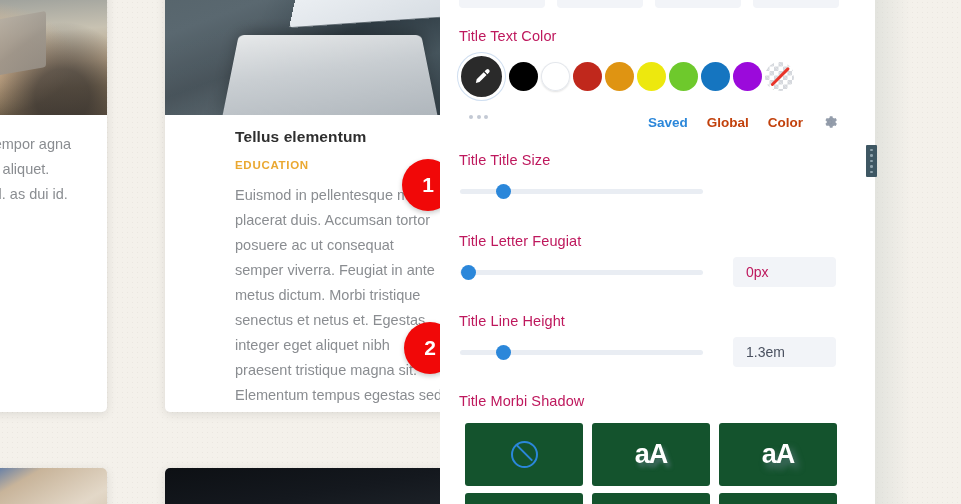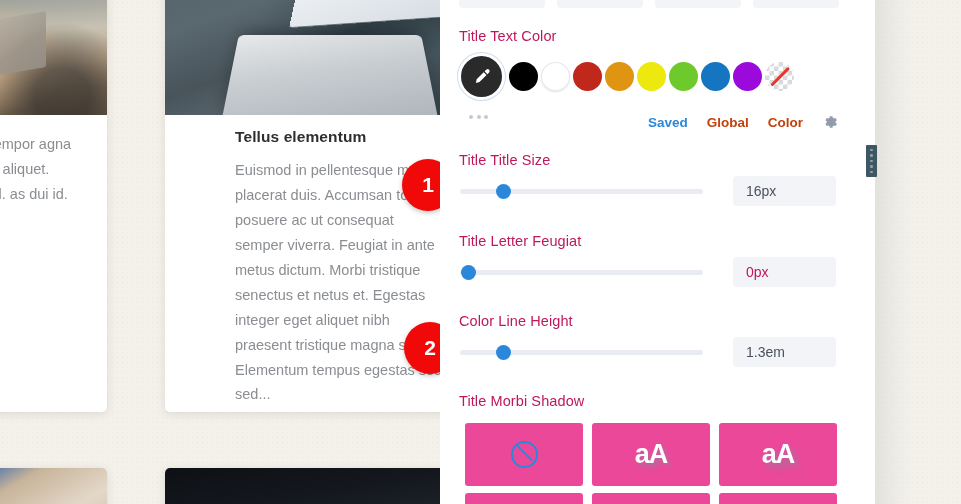--- a/index.html
+++ b/index.html
@@ -194,21 +194,21 @@
   }
   .value-box {
     position: absolute; background: #f2f4f8; border-radius: 4px;
     display: flex; align-items: center; padding-left: 13px;
     font-size: 14px; color: #4a5160;
   }
   .value-box.placeholder { color: #be185d; }
 
   
   .tile {
-    position: absolute; background: #ec4899; border-radius: 3px;
+    position: absolute; background: #14532d; border-radius: 3px;
     display: flex; align-items: center; justify-content: center;
   }
   .tile-aa {
     font-size: 27px; font-weight: bold; color: #ffffff;
     letter-spacing: -1px;
   }
   .aa1 { text-shadow: 3px 4px 4px rgba(125,140,165,.55); }
   .aa2 { text-shadow: 4px 5px 7px rgba(125,140,165,.6); }
 
   .no-icon {
@@ -251,20 +251,21 @@
       <div class="card-text">nsectetur tempor agna aliqua. erra aliquet. aucibus nisl. as dui id. Sem</div>
     </div>
   </div>
 
   <div class="card" style="left:165px; top:-18px; width:300px; height:430px;">
     <div class="card-img" style="height:133px;">
       <div class="ph photo-b"></div>
     </div>
     <div class="card-body" style="top:146px; left:22px; right:20px;margin-left:48px;">
       <div class="card-title">Tellus elementum</div>
+      <div class="card-cat" style="margin-top:13px;">EDUCATION</div>
       <div class="card-text" style="margin-top:12px;">Euismod in pellentesque massa placerat duis. Accumsan tortor posuere ac ut consequat semper viverra. Feugiat in ante metus dictum. Morbi tristique senectus et netus et. Egestas integer eget aliquet nibh praesent tristique magna sit. Elementum tempus egestas sed sed...</div>
       <div class="card-more" style="margin-top:4px;">read more</div>
     </div>
   </div>
 
   <div class="card" style="left:-96px; top:468px; width:203px; height:180px;">
     <div class="card-img" style="height:120px;">
       <div class="ph photo-c"></div>
     </div>
   </div>
@@ -324,28 +325,27 @@
       <svg width="16" height="16" viewBox="0 0 24 24" fill="#8e98a6">
         <path d="M12 8.2a3.8 3.8 0 1 0 0 7.6 3.8 3.8 0 0 0 0-7.6zm0 6a2.2 2.2 0 1 1 0-4.4 2.2 2.2 0 0 1 0 4.4z"></path>
         <path d="M20.4 13.2c.05-.4.08-.8.08-1.2s-.03-.8-.08-1.2l2-1.5-2-3.4-2.3 1a7.6 7.6 0 0 0-2-1.2l-.35-2.5h-4l-.35 2.5c-.73.3-1.4.7-2 1.2l-2.3-1-2 3.4 2 1.5c-.05.4-.08.8-.08 1.2s.03.8.08 1.2l-2 1.5 2 3.4 2.3-1c.6.5 1.27.9 2 1.2l.35 2.5h4l.35-2.5c.73-.3 1.4-.7 2-1.2l2.3 1 2-3.4-2-1.5z" opacity=".95"></path>
       </svg>
     </span>
   </div>
 
   <div class="field-label" style="position:absolute; left:459px; top:152px; z-index:65;">Title Title Size</div>
   <div class="slider-track" style="left:460px; top:189px; width:243px; z-index:64;"></div>
   <div class="slider-knob" style="left:496px; top:184px; z-index:66;"></div>
-  <div class="value-box" style="left:733px; top:176px; width:90px; height:30px; z-index:65;">16px</div>
 
   <div class="field-label" style="position:absolute; left:459px; top:233px; z-index:65;">Title Letter Feugiat</div>
   <div class="slider-track" style="left:460px; top:270px; width:243px; z-index:64;"></div>
   <div class="slider-knob" style="left:461px; top:265px; z-index:66;"></div>
   <div class="value-box placeholder" style="left:733px; top:257px; width:90px; height:30px; z-index:65;">0px</div>
 
-  <div class="field-label" style="position:absolute; left:459px; top:313px; z-index:65;">Color Line Height</div>
+  <div class="field-label" style="position:absolute; left:459px; top:313px; z-index:65;">Title Line Height</div>
   <div class="slider-track" style="left:460px; top:350px; width:243px; z-index:64;"></div>
   <div class="slider-knob" style="left:496px; top:345px; z-index:66;"></div>
   <div class="value-box" style="left:733px; top:337px; width:90px; height:30px; z-index:65;">1.3em</div>
 
   <div class="field-label" style="position:absolute; left:459px; top:393px; z-index:65;">Title Morbi Shadow</div>
 
   <div class="tile" style="left:465px; top:423px; width:118px; height:63px; z-index:65;">
     <span class="no-icon"></span>
   </div>
   <div class="tile" style="left:592px; top:423px; width:118px; height:63px; z-index:65;">

